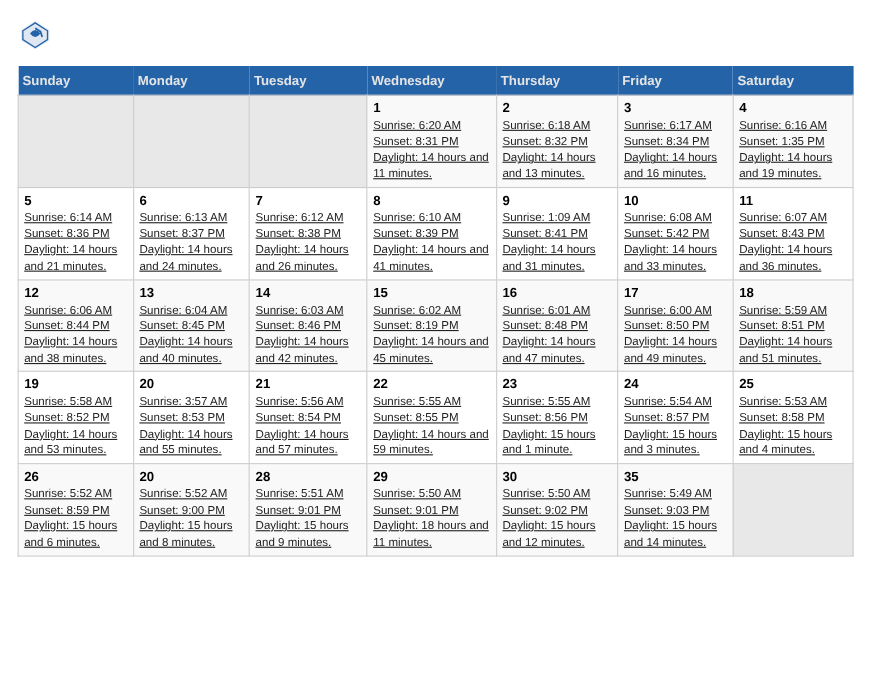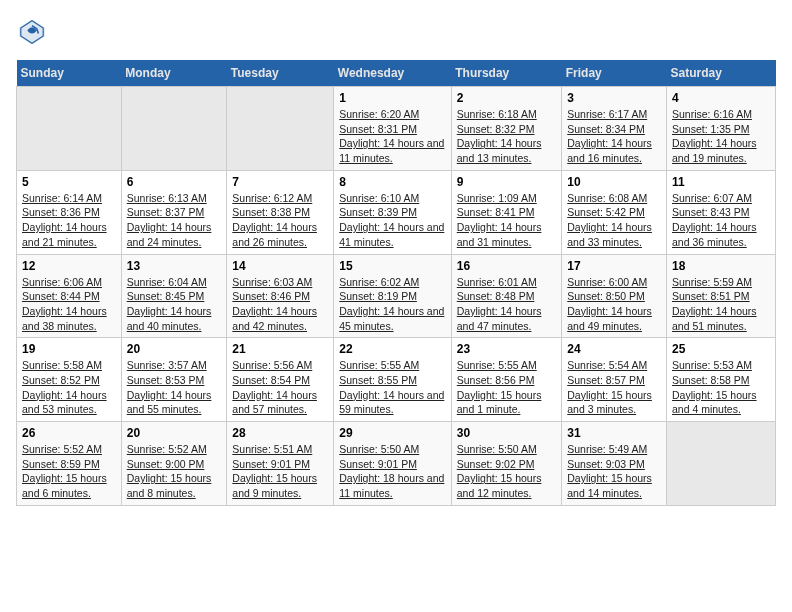--- a/index.html
+++ b/index.html
@@ -368,21 +368,21 @@
         </td>
         <td>
           <div class="day-number">30</div>
           <div class="day-info">
             <div>Sunrise: 5:50 AM</div>
             <div>Sunset: 9:02 PM</div>
             <div>Daylight: 15 hours and 12 minutes.</div>
           </div>
         </td>
         <td>
-          <div class="day-number">31</div>
+          <div class="day-number">35</div>
           <div class="day-info">
             <div>Sunrise: 5:49 AM</div>
             <div>Sunset: 9:03 PM</div>
             <div>Daylight: 15 hours and 14 minutes.</div>
           </div>
         </td>
         <td class="empty"></td>
       </tr>
     </tbody>
 </table>

